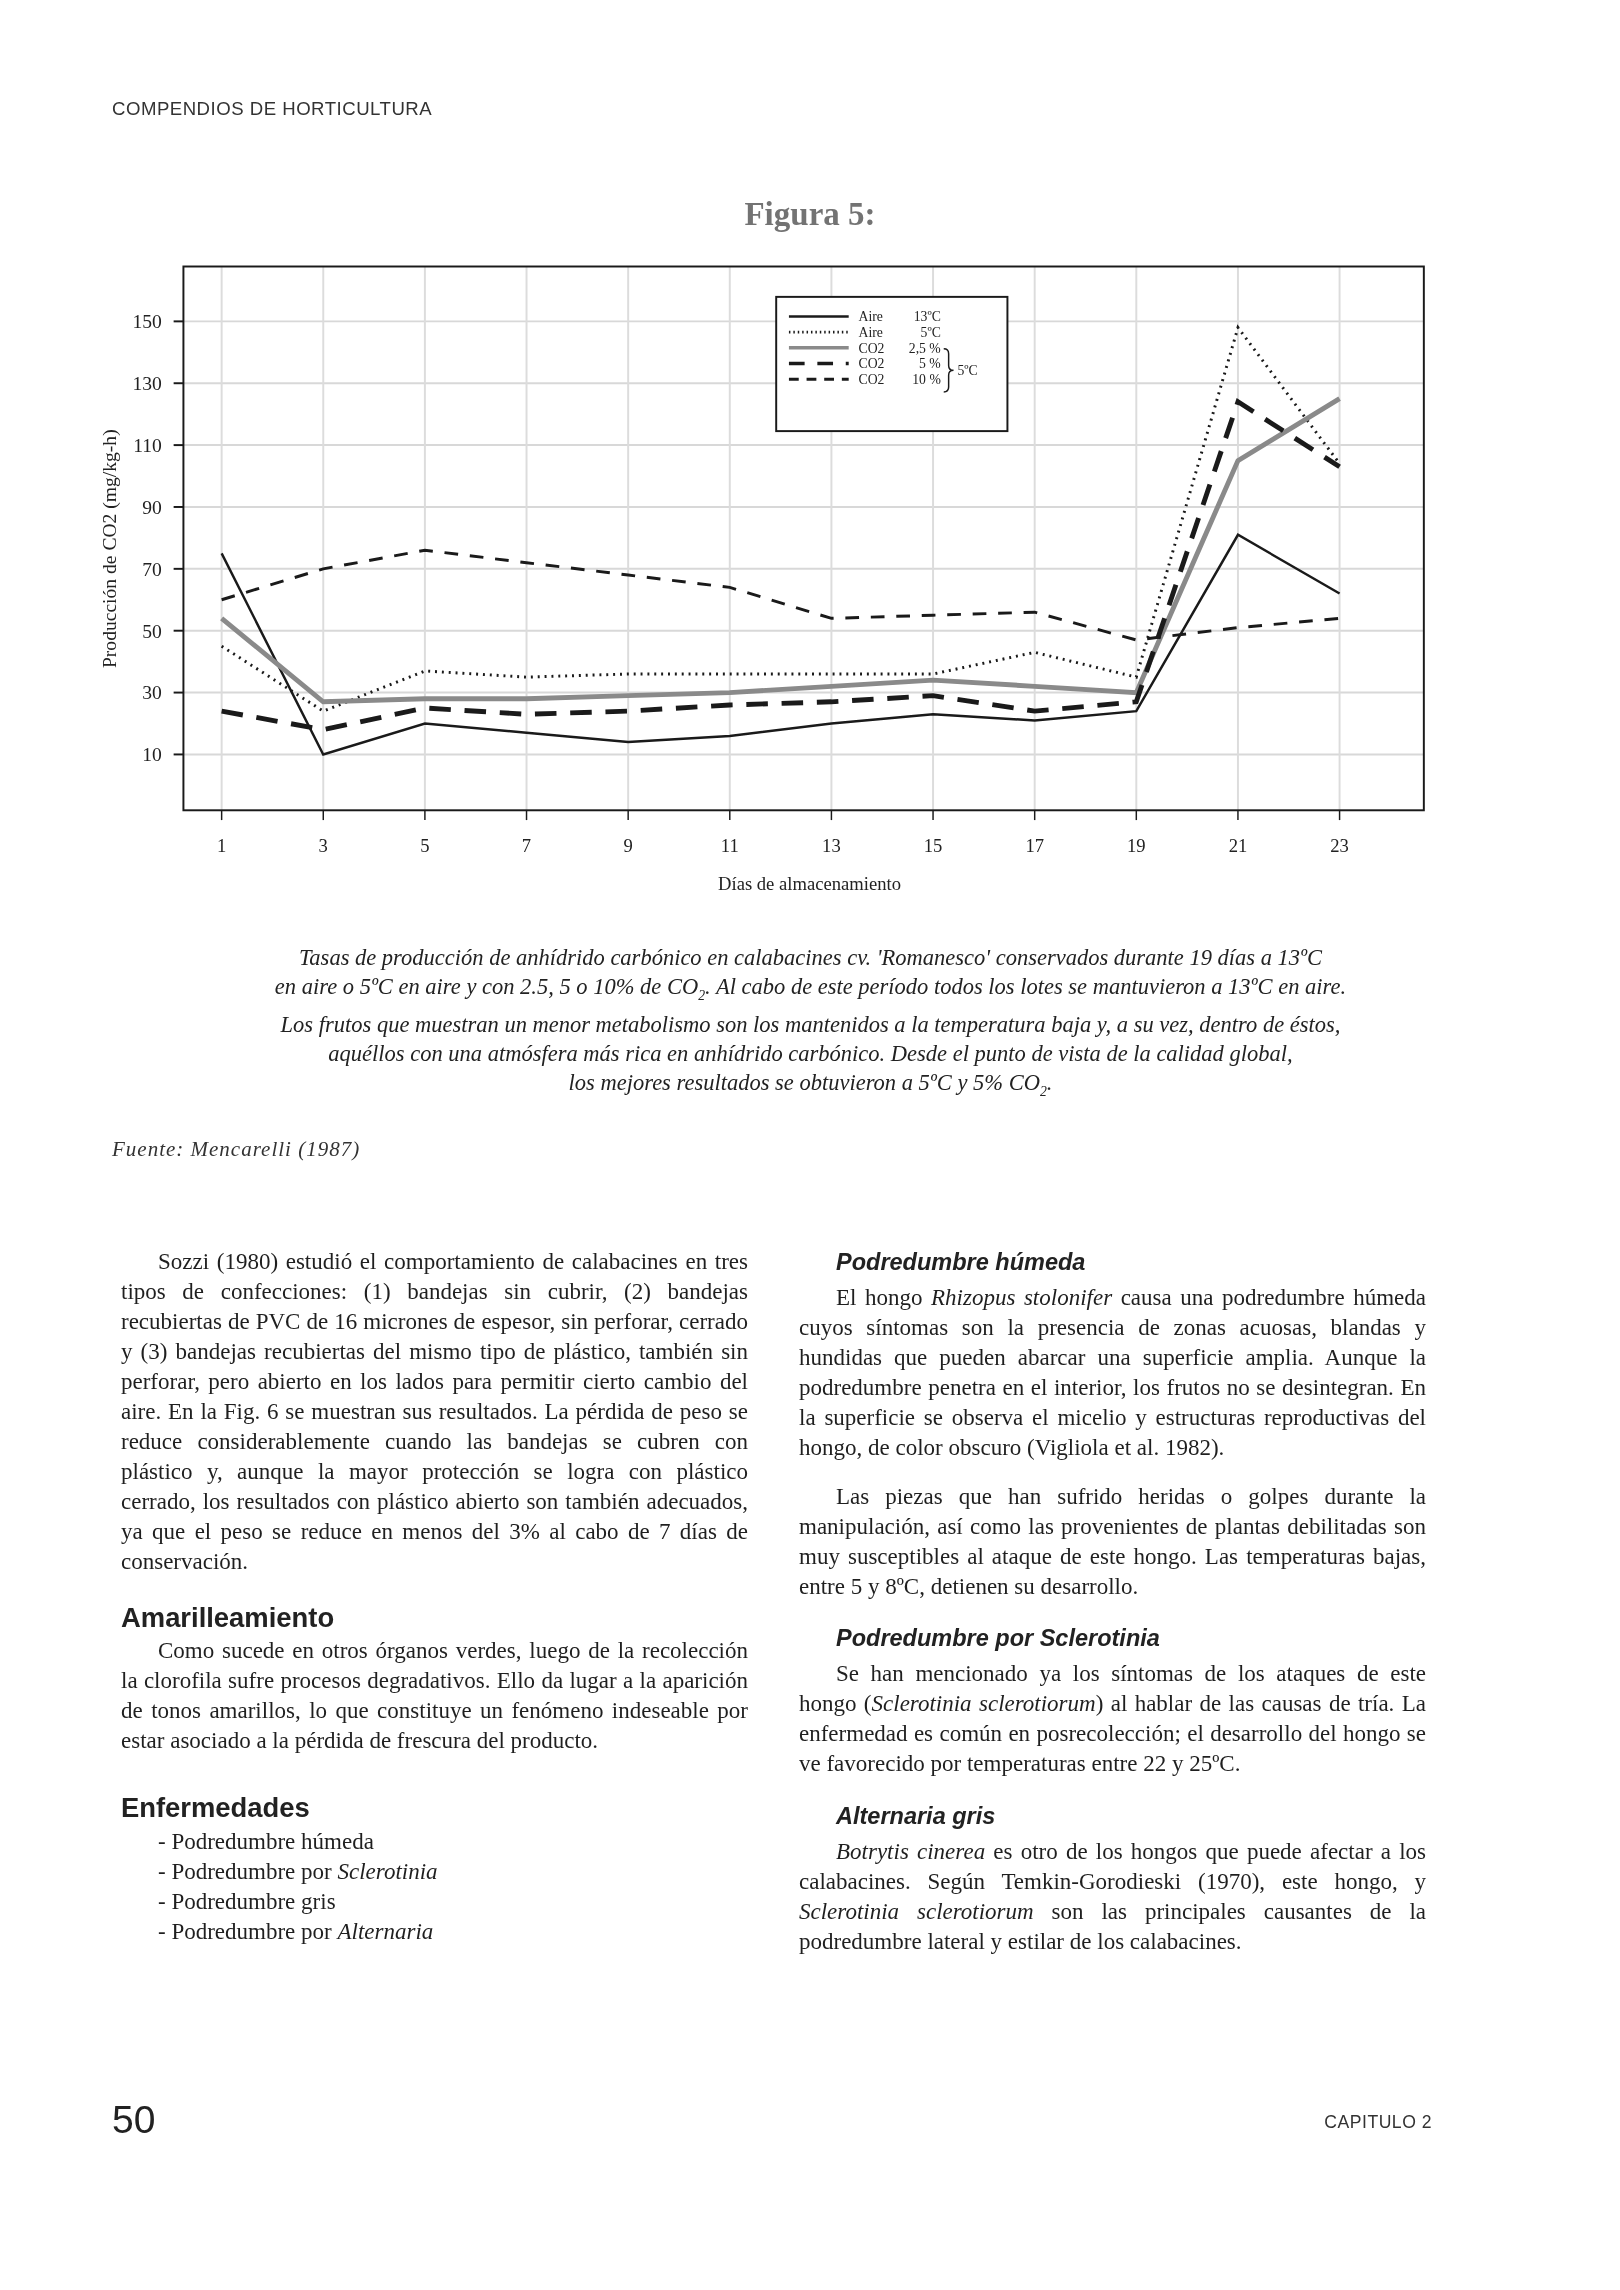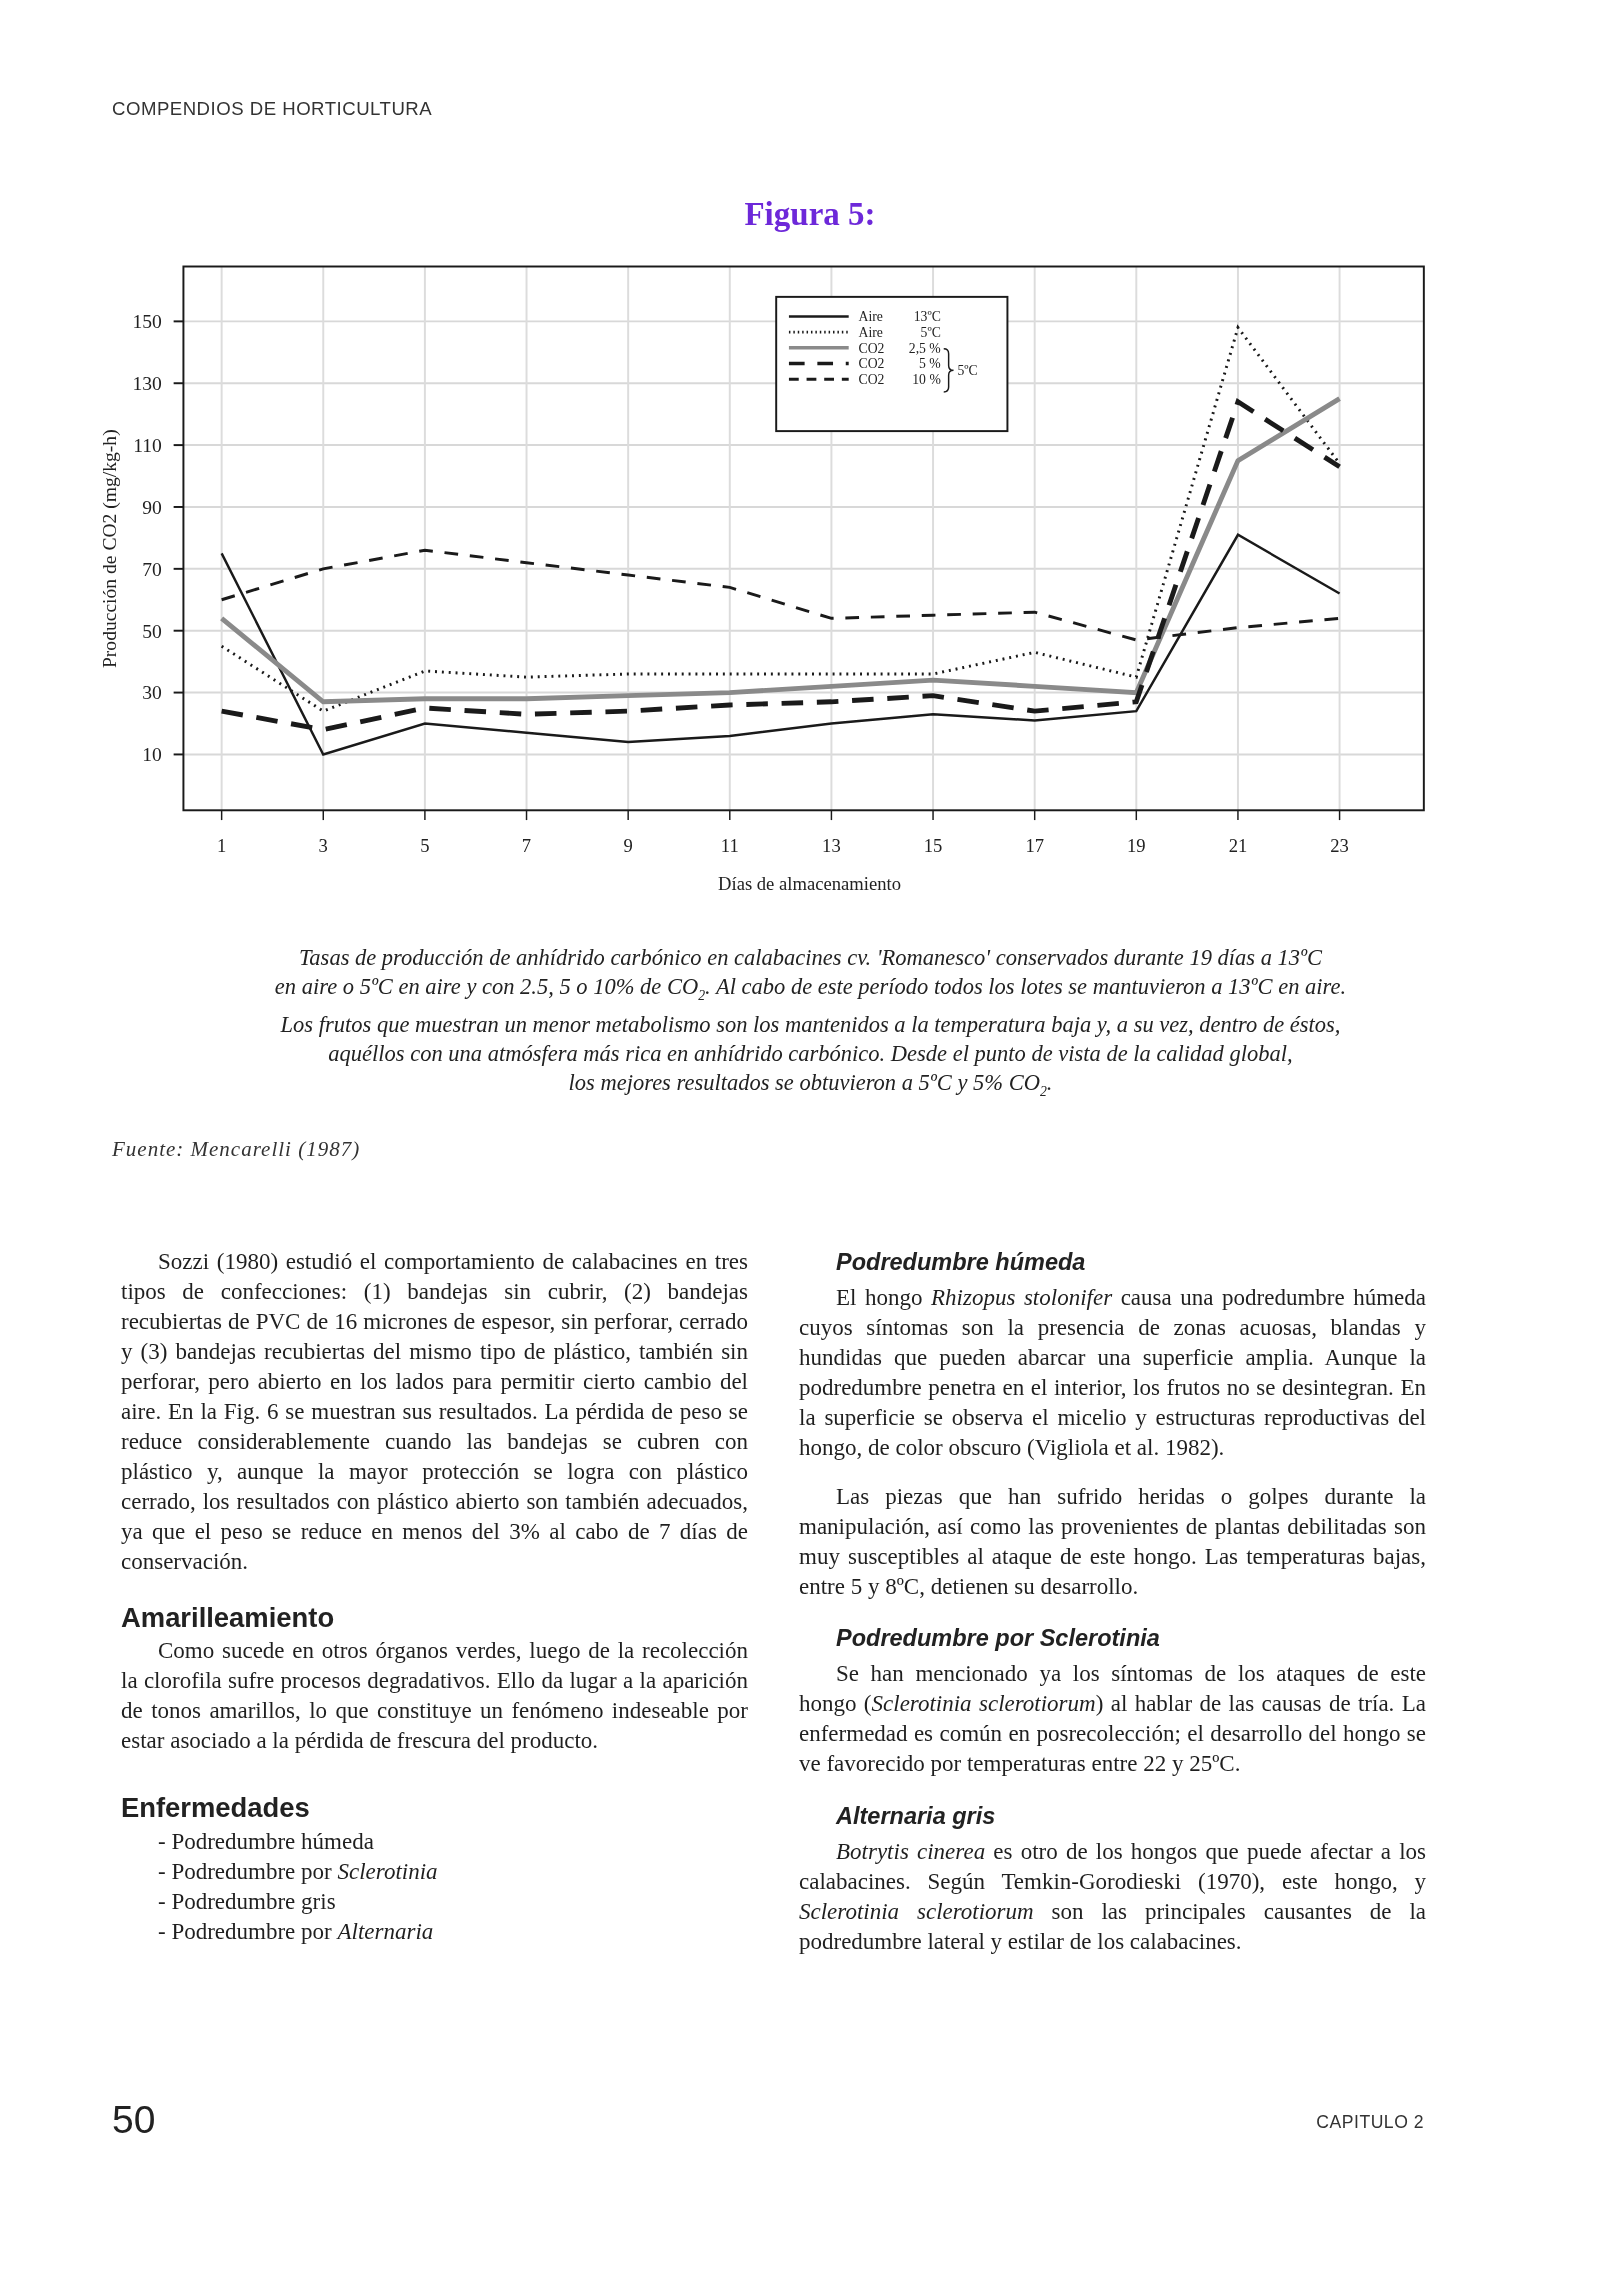--- a/index.html
+++ b/index.html
@@ -1,36 +1,36 @@
 <!DOCTYPE html>
 <html><head>
 <meta charset="utf-8">
 <style>
   html, body { margin: 0; padding: 0; background: #ffffff; }
   body { width: 1620px; height: 2291px; position: relative; overflow: hidden; color: #1a1a1a; font-family: "Liberation Serif", serif; }
   .running-head { position: absolute; left: 112px; top: 98px; font-family: "Liberation Sans", sans-serif; font-size: 18.6px; letter-spacing: 0.5px; color: #333; font-weight: normal; }
-  .fig-title { position: absolute; left: 0; width: 1620px; top: 196px; text-align: center; font-family: "Liberation Serif", serif; font-weight: bold; font-size: 33px; color: #6d28d9; }
+  .fig-title { position: absolute; left: 0; width: 1620px; top: 196px; text-align: center; font-family: "Liberation Serif", serif; font-weight: bold; font-size: 33px; color: #737373; }
   .chart-wrap { position: absolute; left: 0; top: 0; width: 1620px; height: 921px; }
   .chart-wrap svg { position: absolute; left: 0; top: 0; }
   .caption { position: absolute; left: 157px; width: 1307px; top: 943px; text-align: center; font-style: italic; font-size: 22.5px; line-height: 29px; color: #222; }
   .caption sub { font-size: 13.7px; }
   .source { position: absolute; left: 112px; top: 1137px; font-style: italic; font-size: 21px; letter-spacing: 1px; color: #333; text-align: center; }
   .col { position: absolute; top: 1247px; width: 627px; font-size: 23px; line-height: 30px; text-align: justify; color: #1f1f1f; }
   .col.left { left: 121px; }
   .col.right { left: 799px; }
   .col p { margin: 0; text-indent: 37px; }
   .col p + p.gap { margin-top: 19px; }
   .h-section { font-family: "Liberation Sans", sans-serif; font-weight: bold; font-size: 27.4px; margin: 25.5px 0 3.9px 0; color: #222; }
   .h-sub { font-family: "Liberation Sans", sans-serif; font-weight: bold; font-style: italic; font-size: 23.5px; margin: 0 0 5.9px 37px; color: #222; }
   .h-sub.spaced { margin-top: 21.6px; }
   .list { margin: 3.9px 0 0 37px; padding: 0; list-style: none; }
   .list li { line-height: 30px; }
   i, em { font-style: italic; }
   .page-number { position: absolute; left: 112px; top: 2098px; font-family: "Liberation Sans", sans-serif; font-size: 39px; color: #222; }
-  .chapter { position: absolute; right: 196px; top: 2112px; font-family: "Liberation Sans", sans-serif; font-size: 17.6px; color: #333; letter-spacing: 0.5px; }
+  .chapter { position: absolute; right: 188px; top: 2112px; font-family: "Liberation Sans", sans-serif; font-size: 17.6px; color: #333; letter-spacing: 0.5px; }
 </style>
 </head>
 <body>
 
 <div class="running-head">COMPENDIOS DE HORTICULTURA</div>
 <div class="fig-title">Figura 5:</div>
 
 <div class="chart-wrap">
   <svg id="chart-svg" width="1620" height="921" xmlns="http://www.w3.org/2000/svg" viewBox="0 0 1653 940">
       <g>

